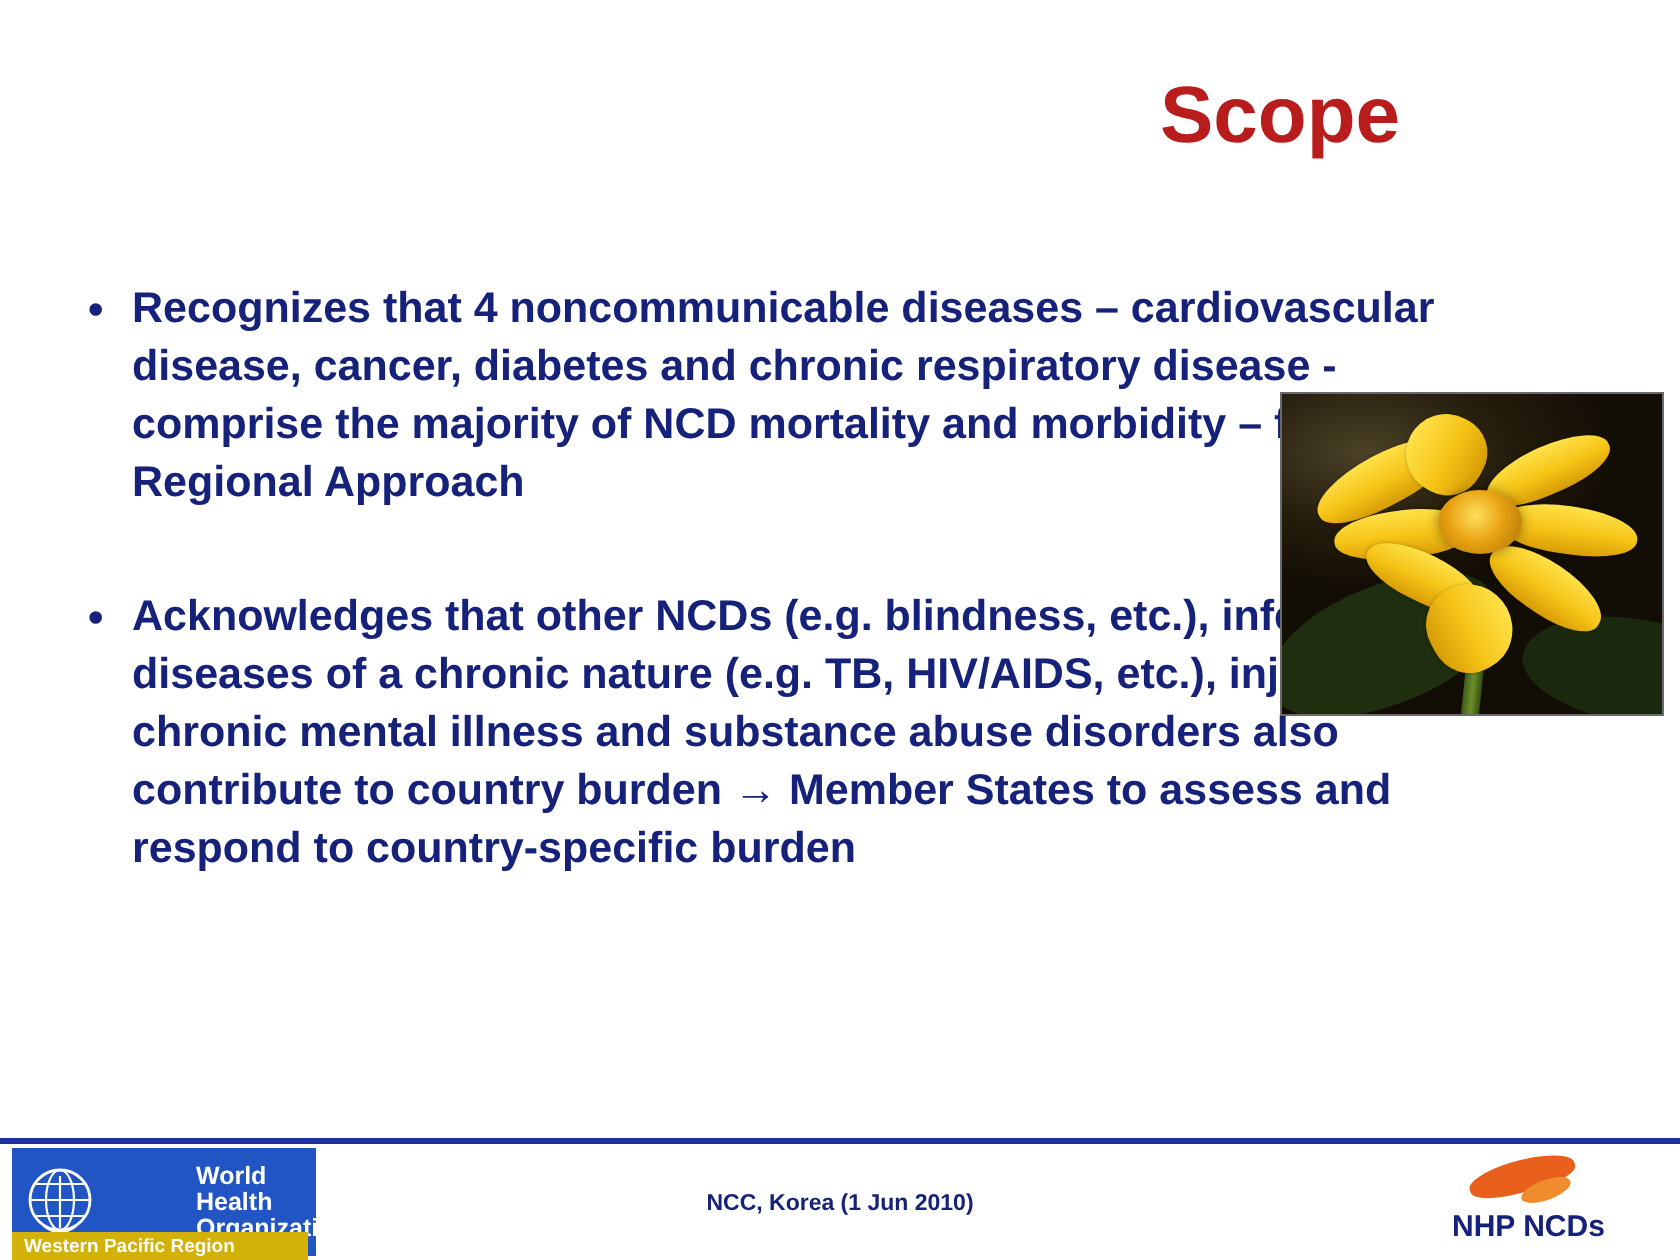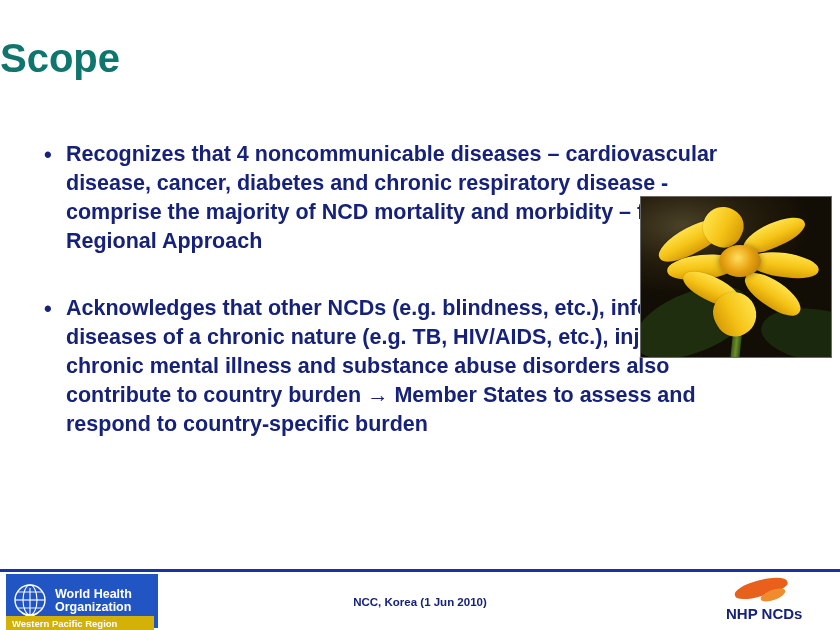--- a/index.html
+++ b/index.html
@@ -18,24 +18,24 @@
     width: 840px;
     height: 630px;
     background: #ffffff;
     box-sizing: border-box;
   }
   .slide-title {
     position: absolute;
     top: 36px;
     left: 0;
     width: 700px;
-    text-align: left;
+    text-align: right;
     font-size: 40px;
     font-weight: bold;
-    color: #0f766e;
+    color: #b91c1c;
     letter-spacing: 0px;
   }
   .body-area {
     position: absolute;
     top: 140px;
     left: 44px;
     width: 740px;
   }
   .bullet {
     position: relative;
@@ -125,20 +125,21 @@
     position: absolute;
     left: 6px;
     bottom: 2px;
     width: 152px;
     height: 54px;
     background: #2255c4;
     color: #ffffff;
     display: flex;
     align-items: center;
     box-sizing: border-box;
+    gap: 43px;
   }
   .who-emblem {
     flex: 0 0 auto;
     width: 42px;
     height: 42px;
     margin-left: 3px;
     border-radius: 50%;
     background: #2255c4;
     position: relative;
   }

